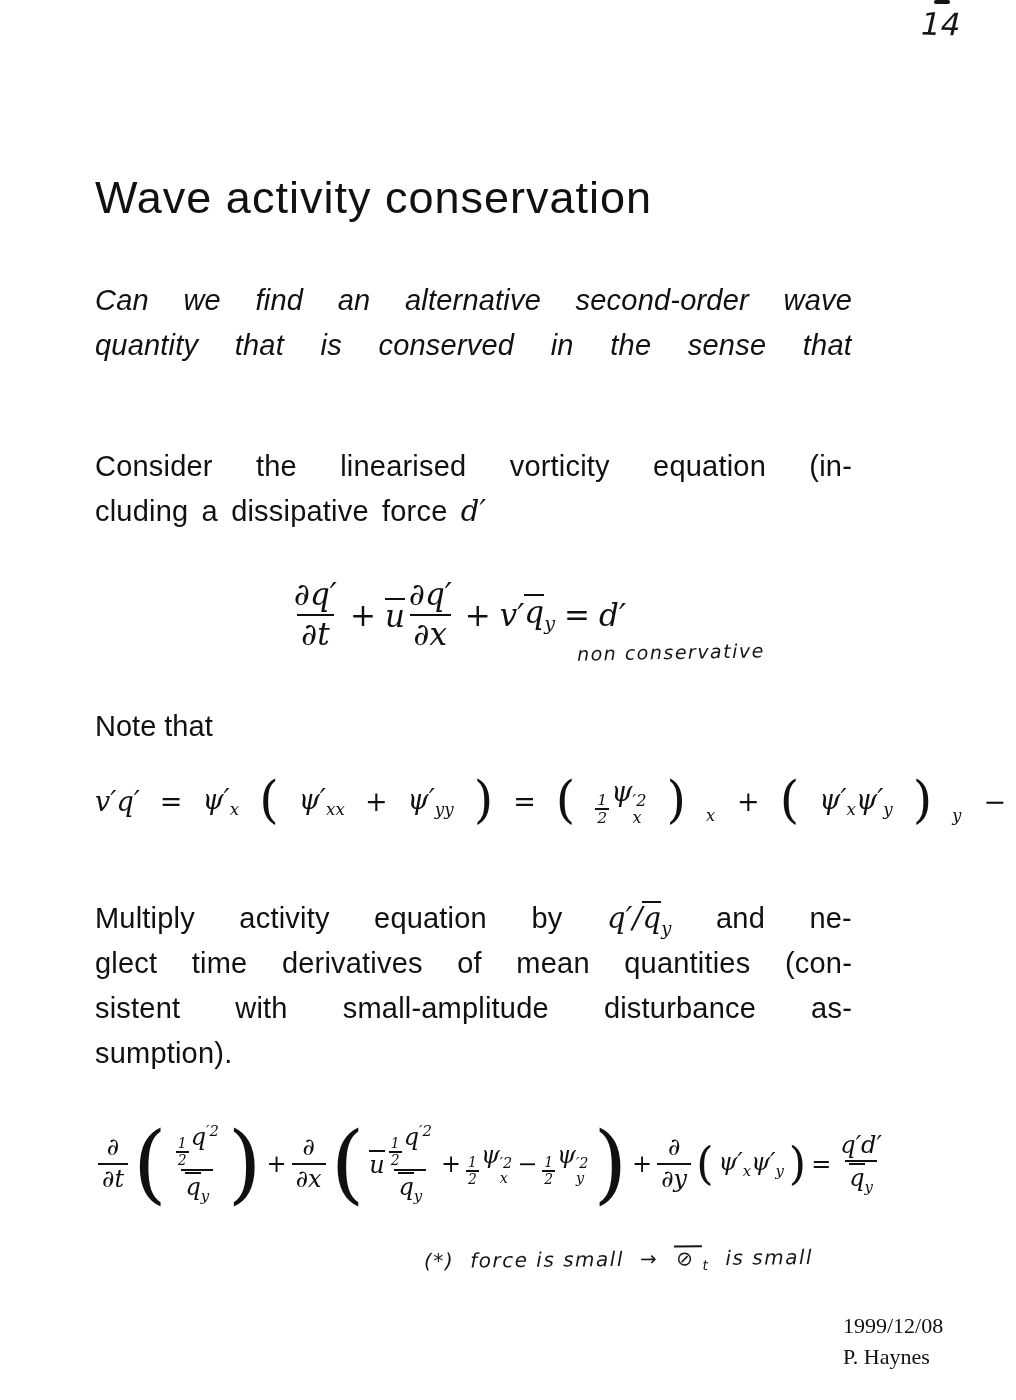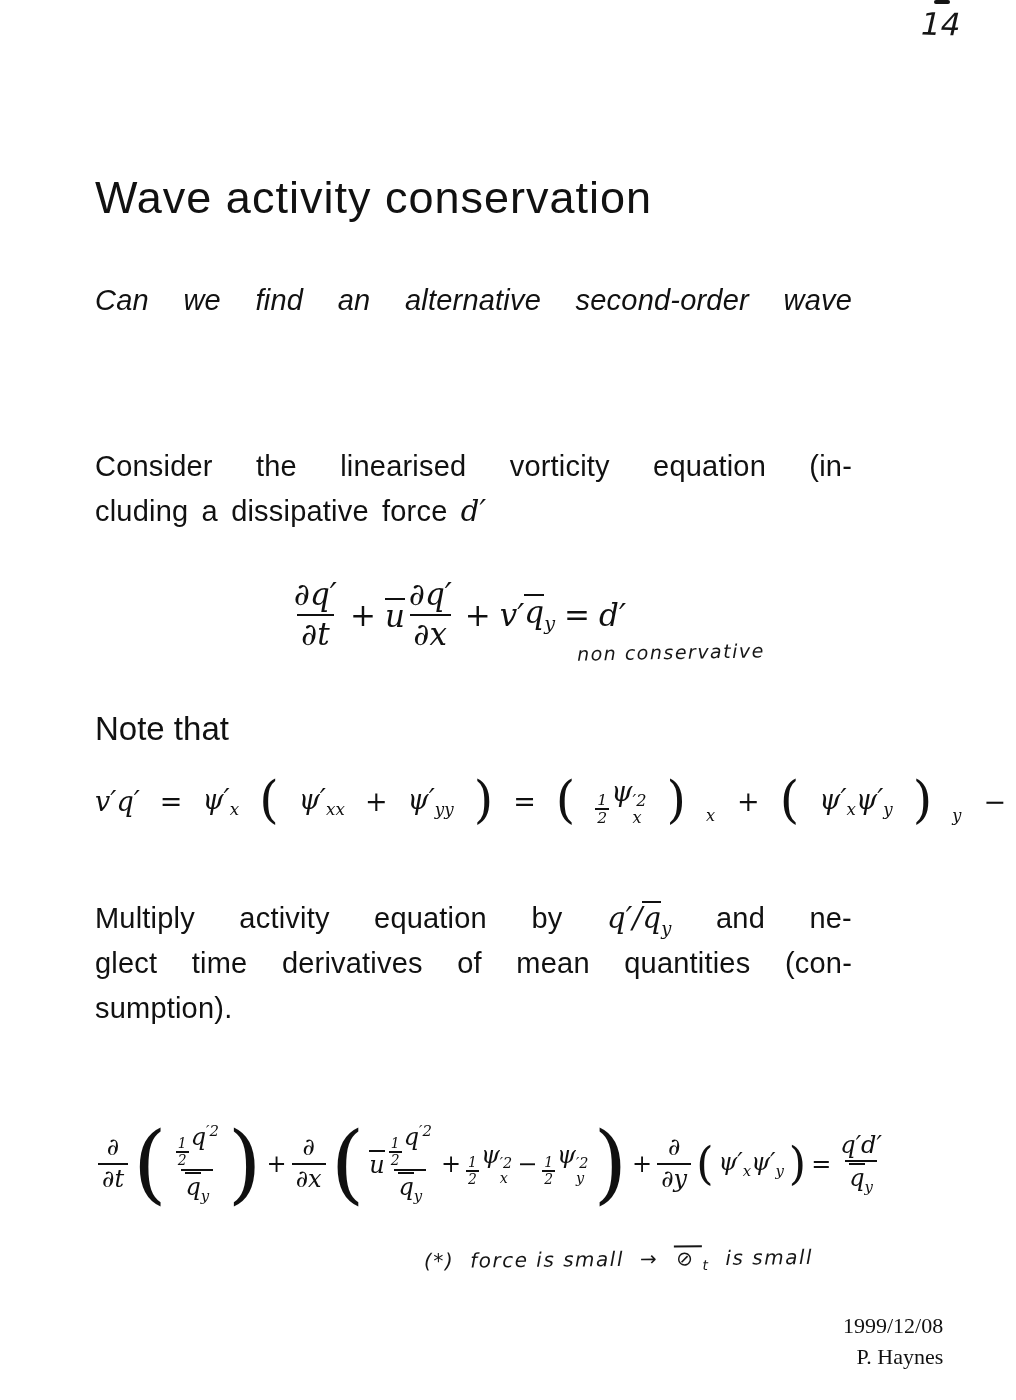--- a/index.html
+++ b/index.html
@@ -15,26 +15,26 @@
   .hwnote{left:424px;top:1246px;font-size:20px;display:flex;align-items:baseline;gap:16px;
           transform:rotate(-0.6deg);white-space:nowrap;}
   .hw-ovl{border-top:2px solid #161616;padding:0 8px 0 2px;display:inline-block;line-height:1.1;}
   .hw sub{font-size:0.7em;}
 
   
   .title{left:95px;top:172px;font-size:45px;letter-spacing:1px;white-space:nowrap;}
   .p{font-size:29px;line-height:45px;width:757px;word-spacing:5px;letter-spacing:0.2px;}
   .p1{left:95px;top:278px;font-style:italic;}
   .p2{left:95px;top:444px;}
-  .notethat{left:95px;top:710px;font-size:33px;}
+  .notethat{left:95px;top:710px;font-size:29px;}
   .p3{left:95px;top:896px;}
   .jl{text-align:justify;height:45px;overflow:hidden;}
   .jl::after{content:"";display:inline-block;width:100%;height:0;}
   .ll{height:45px;}
-  .footer{left:843px;top:1310px;font-family:"Liberation Serif",serif;font-size:22px;line-height:31px;text-align:right;}
+  .footer{left:843px;top:1310px;font-family:"Liberation Serif",serif;font-size:22px;line-height:31px;}
 
   
   .eq{font-family:"DejaVu Serif",serif;font-style:italic;display:flex;align-items:center;color:#101010;}
   .mi{font-family:"DejaVu Serif",serif;font-style:italic;}
   .eq1{left:290px;top:576px;font-size:31px;gap:9px;}
   .eq2{left:95px;top:776px;font-size:27px;gap:20px;}
   .eq3{left:98px;top:1122px;font-size:24px;gap:5px;}
   .grp{display:inline-flex;align-items:center;}
   .txt{white-space:nowrap;}
   .frac{display:inline-flex;flex-direction:column;align-items:center;line-height:1.15;}
@@ -59,20 +59,21 @@
 
 <div class="page">
 
   <div class="abs dash-mark"></div>
   <div class="abs hw pagenum">14</div>
 
   <div class="abs title">Wave activity conservation</div>
 
   <div class="abs p p1">
     <div class="jl">Can we find an alternative second-order wave</div>
+    <div class="jl">quantity that is conserved in the sense that</div>
   </div>
 
   <div class="abs p p2">
     <div class="jl">Consider the linearised vorticity equation (in-</div>
     <div class="ll">
       <span>cluding a dissipative force</span>
       <span class="mi">d′</span>
     </div>
   </div>
 
@@ -139,20 +140,21 @@
     <sub class="osub">x</sub>
   </div>
 
   <div class="abs p p3">
     <div class="jl">
       <span>Multiply activity equation by</span>
       <span class="mi">q′/</span><span class="mi"><span class="ovl">q</span><sub>y</sub></span>
       <span>and ne-</span>
     </div>
     <div class="jl">glect time derivatives of mean quantities (con-</div>
+    <div class="jl">sistent with small-amplitude disturbance as-</div>
     <div class="ll">sumption).</div>
   </div>
 
   <div class="abs eq eq3">
     <span class="frac">
       <span class="num">∂</span>
       <span class="den">∂t</span>
     </span>
     <span class="bp bp-xl">(</span>
     <span class="frac">

